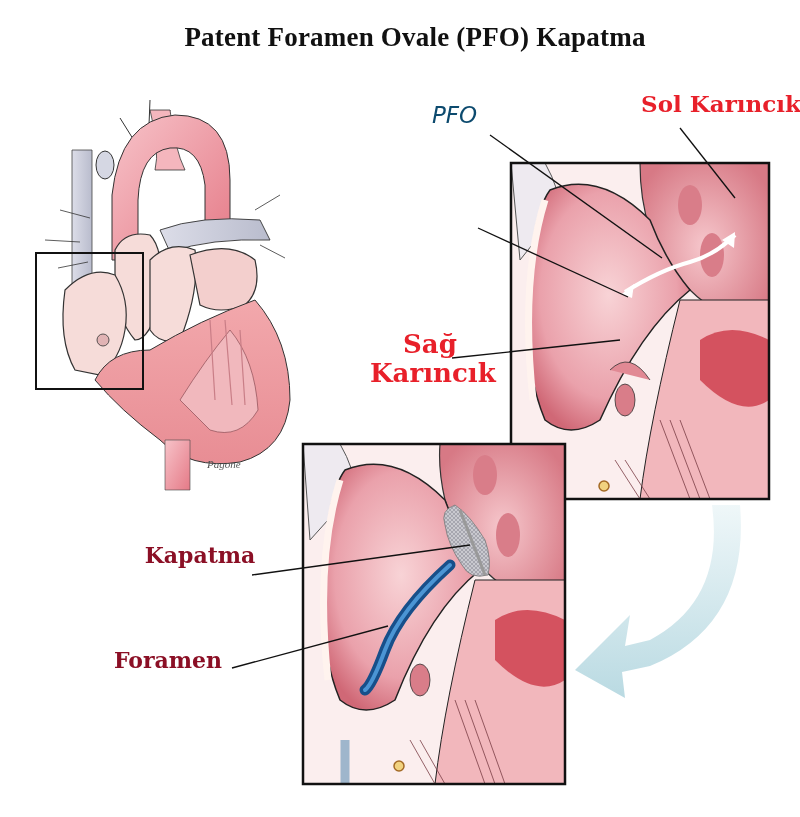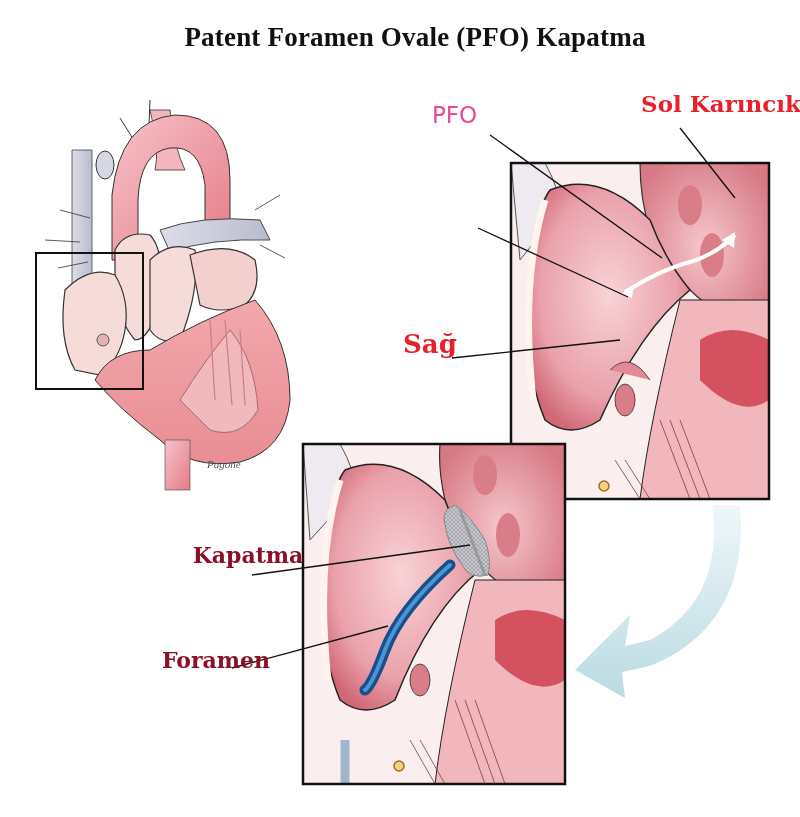--- a/index.html
+++ b/index.html
@@ -1,22 +1,22 @@
 <!DOCTYPE html>
 <html><head>
 <meta charset="utf-8">
 <style>
   html, body { margin: 0; padding: 0; background: #ffffff; }
   body { width: 800px; height: 817px; position: relative; overflow: hidden; font-family: "DejaVu Serif", serif; }
   .title { position: absolute; left: 0; top: 22px; width: 830px; text-align: center; font-family: "Liberation Serif", serif; font-weight: bold; font-size: 27px; color: #111; letter-spacing: 0.2px; }
   .label { position: absolute; font-family: "DejaVu Serif", serif; font-weight: bold; text-align: center; line-height: 1.12; }
   .lbl-red { color: #e8202a; font-size: 26px; }
   .lbl-blue { color: #3f4fc8; font-size: 22px; }
-  .lbl-maroon { color: #8b0f25; font-size: 22px; margin-left: 48px; }
-  .lbl-pfo { position: absolute; font-family: "DejaVu Sans", sans-serif; font-size: 23px; color: #ec4899; }
+  .lbl-maroon { color: #8b0f25; font-size: 22px; }
+  .lbl-pfo { position: absolute; font-family: "DejaVu Sans", sans-serif; font-size: 23px; color: #0c4a6e; font-style: italic; }
   svg.layer { position: absolute; left: 0; top: 0; }
 </style>
 </head>
 <body>
 
 <div class="title">Patent Foramen Ovale (PFO) Kapatma</div>
 
 <svg class="layer" width="800" height="817" viewBox="0 0 800 817">
   <defs>
     <linearGradient id="aorta" x1="0" y1="0" x2="1" y2="1">
@@ -158,19 +158,20 @@
 
 <div class="lbl-pfo" style="left:432px; top:102px;">PFO</div>
 
 <div class="label lbl-red" style="left:621px; top:91px; width:200px; font-size:23px;">Sol Karıncık</div>
 
 <div class="label lbl-blue" style="left:358px; top:183px; width:150px;">
 </div>
 
 <div class="label lbl-red" style="left:370px; top:330px; width:120px;">
   <div>Sağ</div>
+  <div>Karıncık</div>
 </div>
 
 <div class="label lbl-maroon" style="left:125px; top:543px; width:150px;">
   <div>Kapatma</div>
 </div>
 
 <div class="label lbl-maroon" style="left:108px; top:648px; width:120px;">Foramen</div>
 
 </body></html>

